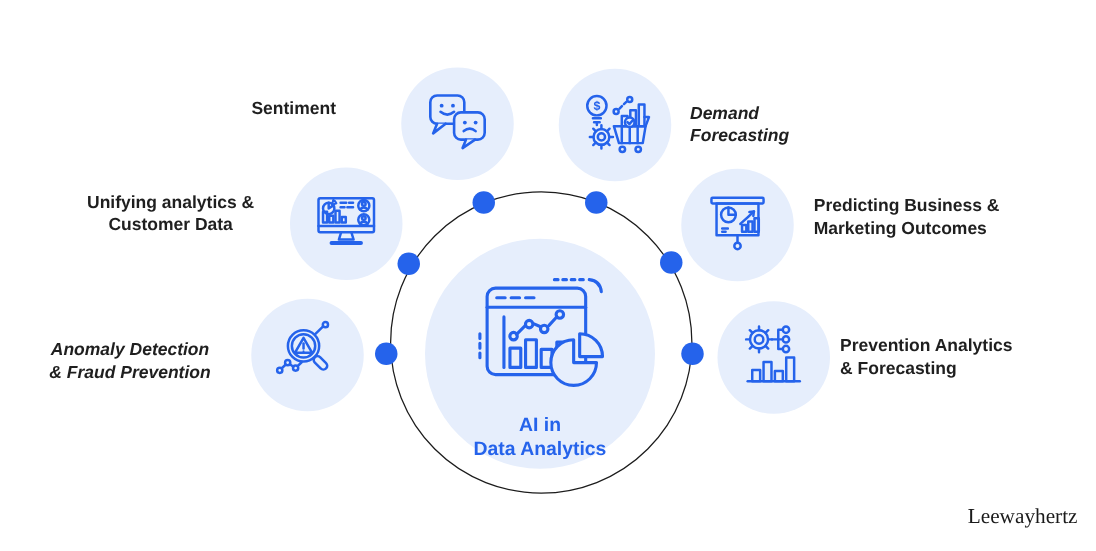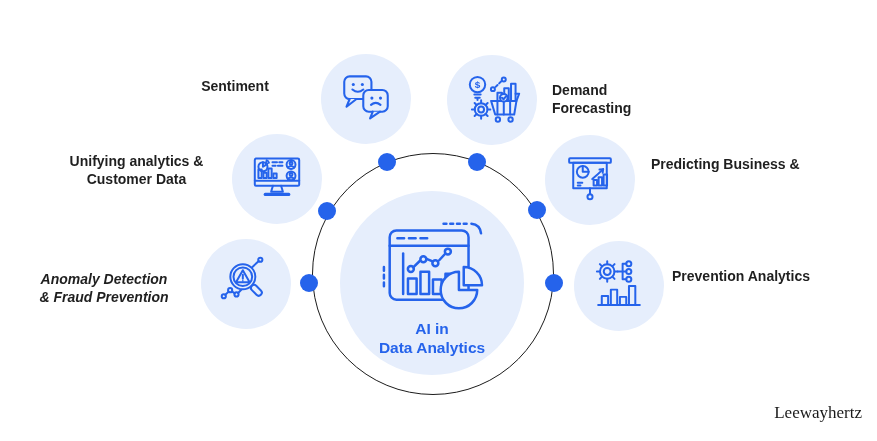--- a/index.html
+++ b/index.html
@@ -10,21 +10,21 @@
     --brand:#1a1a1a;
     --bg:#ffffff;
   }
   *{margin:0;padding:0;box-sizing:border-box;}
   body{background:var(--bg);font-family:"Liberation Sans",sans-serif;}
   .canvas{position:relative;width:877px;height:441px;background:var(--bg);overflow:hidden;}
 
   .ring{position:absolute;left:312px;top:153px;width:242px;height:242px;border:1.6px solid var(--ring);border-radius:50%;}
   .hub{position:absolute;left:340px;top:191px;width:184px;height:184px;border-radius:50%;background:var(--light);
        display:flex;flex-direction:column;align-items:center;justify-content:flex-start;padding-top:26px;}
-  .hub-label{margin-top:2px;text-align:center;font-size:15.5px;line-height:19px;font-weight:700;color:var(--accent);}
+  .hub-label{margin-top:14px;text-align:center;font-size:15.5px;line-height:19px;font-weight:700;color:var(--accent);}
 
   .dot{position:absolute;width:18px;height:18px;border-radius:50%;background:var(--accent);}
 
   .bubble{position:absolute;width:90px;height:90px;border-radius:50%;background:var(--light);
           display:flex;align-items:center;justify-content:center;color:var(--accent);}
 
   .label{position:absolute;font-size:14px;line-height:17.5px;font-weight:600;color:var(--text);}
   .label.right{text-align:center;}
   .label.left{text-align:left;}
 
@@ -108,21 +108,21 @@
       <path d="M59 33 L62 25 L58 25"></path>
       <circle cx="45" cy="29.5" r="4.2" fill="var(--light)"></circle>
       <path d="M43 29.5 l1.7 1.7 l3 -3.4"></path>
       <circle cx="38.5" cy="53.5" r="2.4"></circle>
       <circle cx="52.5" cy="53.5" r="2.4"></circle>
       <circle cx="20" cy="42.5" r="7"></circle>
       <circle cx="20" cy="42.5" r="3.2"></circle>
       <path d="M27 42.5 h3.2 M13 42.5 h-3.2 M20 35.5 v-3.2 M20 49.5 v3.2 M24.9 37.6 l2.3 -2.3 M15.1 37.6 l-2.3 -2.3 M24.9 47.4 l2.3 2.3 M15.1 47.4 l-2.3 2.3"></path>
     </svg>
   </div>
-  <div class="label left" style="left:552px;top:82px;width:130px;">
+  <div class="label left" style="left:552px;top:82px;width:130px;font-style:italic;">
     <div>Demand</div>
     <div>Forecasting</div>
   </div>
 
   <div class="bubble" style="left:232px;top:134px;">
     <svg width="58" height="58" viewBox="0 0 64 64" fill="none" stroke="currentColor" stroke-width="2.2" stroke-linecap="round" stroke-linejoin="round">
       <rect x="7.5" y="9.5" width="49" height="30" rx="1.5"></rect>
       <path d="M7.5 34 H56.5"></path>
       <path d="M27.5 39.5 L25.5 46 H38.5 L36.5 39.5"></path>
       <path d="M19 49 H45" stroke-width="3.5"></path>
@@ -158,20 +158,21 @@
       <rect x="41.5" y="29" width="3.8" height="9"></rect>
       <rect x="47" y="26" width="3.8" height="12"></rect>
       <path d="M34.5 31 C38 28 42 24.5 46.5 20"></path>
       <path d="M42.5 20.5 L46.5 20 L46 24"></path>
       <path d="M32 41 V47.5"></path>
       <circle cx="32" cy="50.5" r="2.8"></circle>
     </svg>
   </div>
   <div class="label left" style="left:651px;top:156px;width:205px;">
     <div>Predicting Business &amp;</div>
+    <div>Marketing Outcomes</div>
   </div>
 
   <div class="bubble" style="left:201px;top:239px;">
     <svg width="58" height="58" viewBox="0 0 64 64" fill="none" stroke="currentColor" stroke-width="2.2" stroke-linecap="round" stroke-linejoin="round">
       <circle cx="28.5" cy="24" r="13.8"></circle>
       <circle cx="28.5" cy="24" r="10.3"></circle>
       <path d="M28.5 16.8 L36 30 H21 Z"></path>
       <path d="M28.5 21.8 V26.2"></path>
       <circle cx="28.5" cy="28.6" r="0.9" fill="currentColor" stroke="none"></circle>
       <g transform="translate(38.5,34) rotate(45)">
@@ -201,17 +202,18 @@
       <circle cx="42.8" cy="24.5" r="2.8"></circle>
       <path d="M9 53 H55"></path>
       <rect x="13" y="43" width="7" height="10"></rect>
       <rect x="23" y="36" width="7" height="17"></rect>
       <rect x="33" y="44" width="7" height="9"></rect>
       <rect x="43" y="32" width="7" height="21"></rect>
     </svg>
   </div>
   <div class="label left" style="left:672px;top:268px;width:185px;">
     <div>Prevention Analytics</div>
+    <div>&amp; Forecasting</div>
   </div>
 
   <div class="brand">Leewayhertz</div>
 
 </div>
 
 </body></html>

